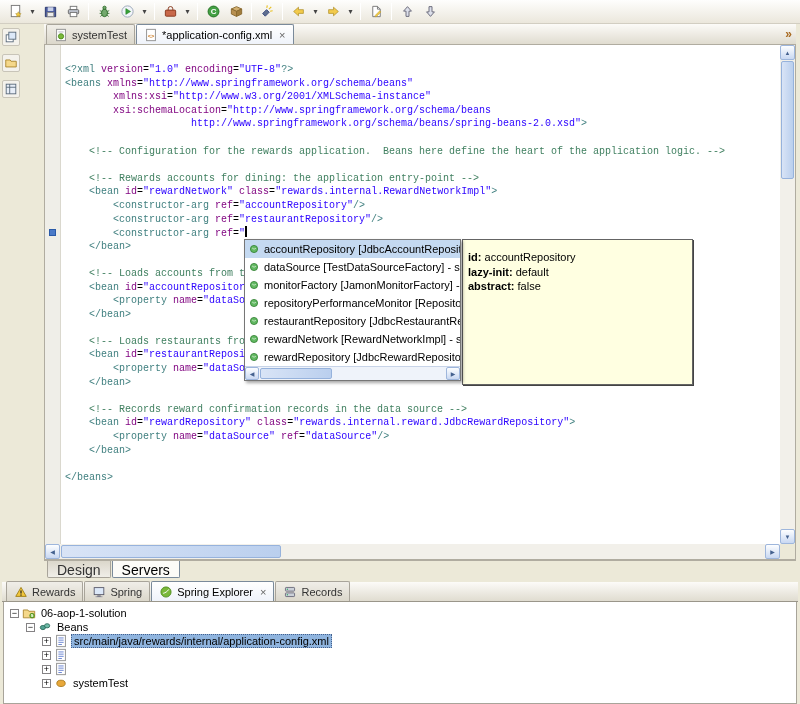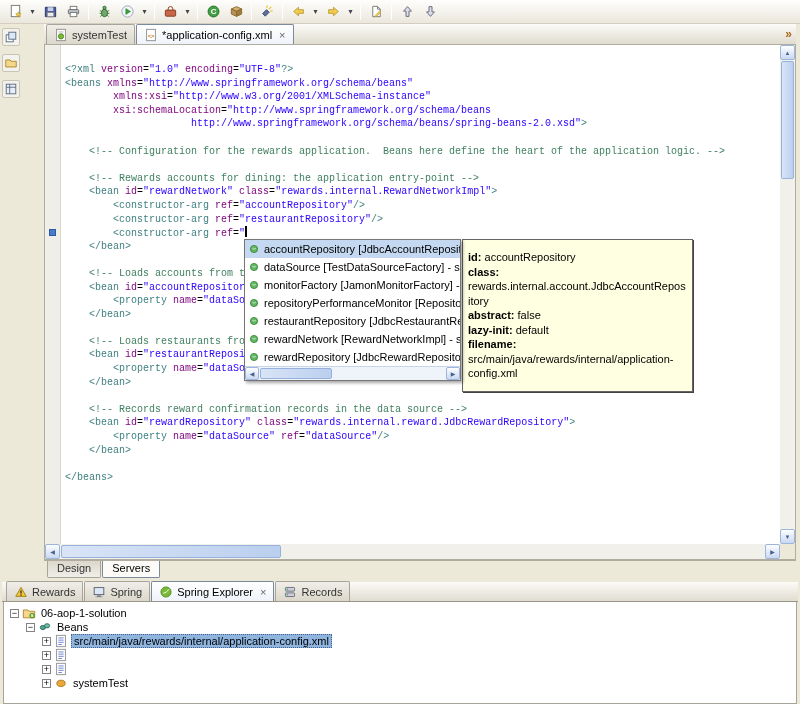--- a/index.html
+++ b/index.html
@@ -57,21 +57,21 @@
   #assist-hscroll .sb-btn{width:14px;height:13px}
   #assist-thumb{left:15px;top:1px;width:72px;height:11px}
 
   
   #tooltip{position:absolute;left:417px;top:194px;width:231px;min-height:146px;background:var(--tooltip-bg,#FFFFE1);
     border:1px solid #646464;box-shadow:1px 1px 0 #444;z-index:39;padding:10px 5px;font-size:11px;line-height:14.5px;overflow-wrap:break-word}
 
   
   #mode-tabs{position:absolute;left:0;top:536px;width:752px;height:18px;display:flex;align-items:flex-start;
     background:#ECE9D8;border-top:1px solid #B0ACA0;padding-left:3px;gap:1px}
-  .mtab{height:17px;padding:1px 9px 0;font-size:11px;color:#333;border:1px solid #A8A49A;border-top:none;
+  .mtab{height:17px;padding:1px 9px 0;font-size:14px;color:#333;border:1px solid #A8A49A;border-top:none;
     border-radius:0 0 2px 2px;background:linear-gradient(#DBD7CB,#F0EEE8)}
   .mtab.active{background:#FCFBF7;color:#000;border-color:#7A8A9A}
 
   
   #bottom-panel{position:absolute;left:0;top:578px;width:800px;height:126px}
   #bp-tabbar{position:absolute;left:2px;right:2px;top:4px;height:20px;display:flex;align-items:flex-end;
     background:linear-gradient(#FCFBF8,#E0DCD0);border-bottom:1px solid #9A968A;padding-left:4px}
   #tree{position:absolute;left:3px;right:3px;top:24px;bottom:0;background:#fff;border:1px solid #A8A49A;border-top:none;padding-top:4px;overflow:hidden}
   .tree-row{height:14px;display:flex;align-items:center;gap:3px;white-space:nowrap}
   .expander{width:9px;height:9px;border:1px solid #848284;background:#fff;font-size:9px;line-height:7px;
@@ -345,24 +345,22 @@
             </div>
           </div>
         <div id="assist-hscroll">
           <div class="sb-btn" style="left:0;top:0">◀</div>
           <div class="sb-thumb" id="assist-thumb"></div>
           <div class="sb-btn" style="right:0;top:0">▶</div>
         </div>
       </div>
       <div id="tooltip">
           <div class="tt-row"><b>id:</b> <span>accountRepository</span></div>
-          <div class="tt-row"><b>class:</b><br><span>rewards.internal.account.JdbcAccountRepository</span></div>
+          <div class="tt-row"><b>lazy-init:</b> <span>default</span></div>
           <div class="tt-row"><b>abstract:</b> <span>false</span></div>
-          <div class="tt-row"><b>lazy-init:</b> <span>default</span></div>
-          <div class="tt-row"><b>filename:</b> <span>src/main/java/rewards/internal/application-config.xml</span></div>
         </div>
     </div>
     <div id="mode-tabs">
         <div class="mtab">Design</div>
         <div class="mtab active">Servers</div>
       </div>
   </div>
 
   <div id="bottom-panel">
     <div id="bp-tabbar">

